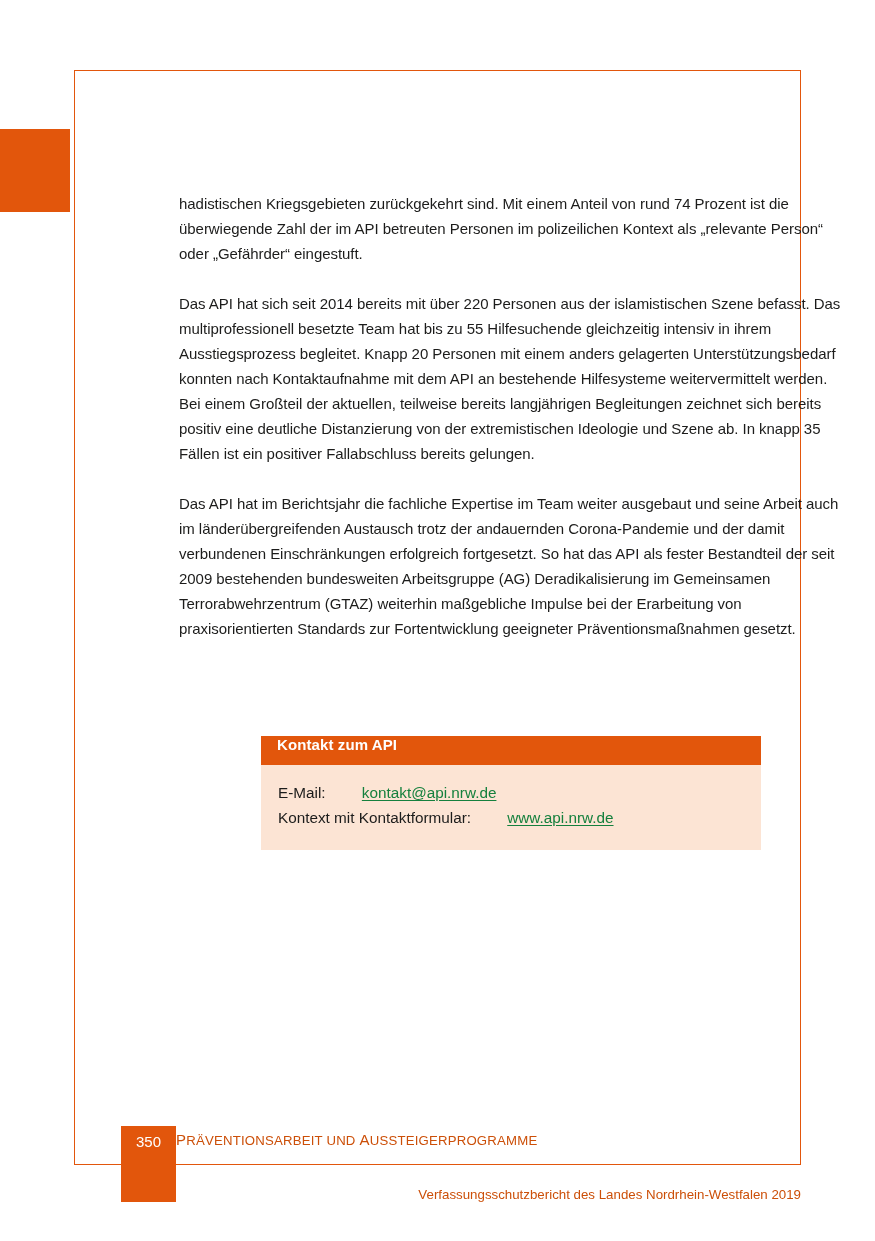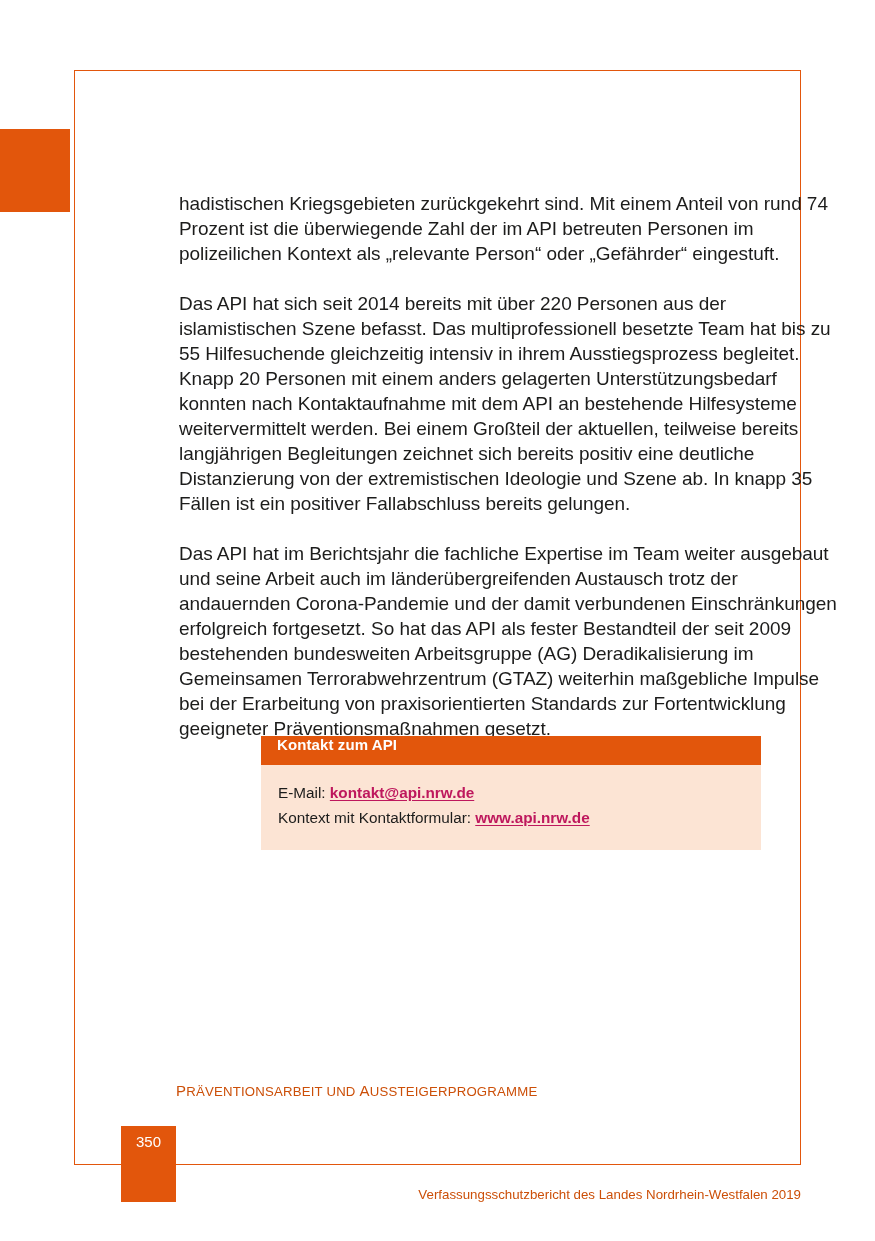--- a/index.html
+++ b/index.html
@@ -39,21 +39,21 @@
 
   
   .content {
     position: absolute;
     left: 104px;
     top: 120px;
     width: 663px;
   }
 
   .para {
-    font-size: 19px;
+    font-size: 15px;
     line-height: 25px;
     color: #1c1c1b;
     margin: 0 0 25px 0;
     text-align: left;
     letter-spacing: -0.05px;
   }
   .para:last-child { margin-bottom: 0; }
 
   
   .contact-box {
@@ -74,45 +74,46 @@
   .contact-body {
     background: #fce4d4;
     padding: 15px 16px 20px 17px;
     box-sizing: border-box;
     font-size: 15.3px;
     line-height: 25px;
     color: #1c1c1b;
   }
   .contact-body .row { white-space: nowrap; }
   .contact-link {
-    color: #be185d;
-    font-weight: bold;
+    color: #15803d;
+    font-weight: normal;
     text-decoration: underline;
     text-underline-offset: 2px;
+    margin-left: 32px;
   }
 
   
   .page-number-tab {
     position: absolute;
     left: 121px;
     top: 1126px;
     width: 55px;
     height: 76px;
     background: #e2560c;
     color: #ffffff;
     font-size: 15px;
     text-align: center;
     line-height: 28px;
     box-sizing: border-box;
     padding-top: 2px;
   }
   .footer-chapter {
     position: absolute;
     left: 176px;
-    top: 1082px;
+    top: 1131px;
     color: #cc4f08;
     font-size: 13.2px;
     letter-spacing: 0.2px;
     white-space: nowrap;
   }
   .footer-chapter .sc-cap { font-size: 15px; }
 
   .footer-report {
     position: absolute;
     right: 74px;

